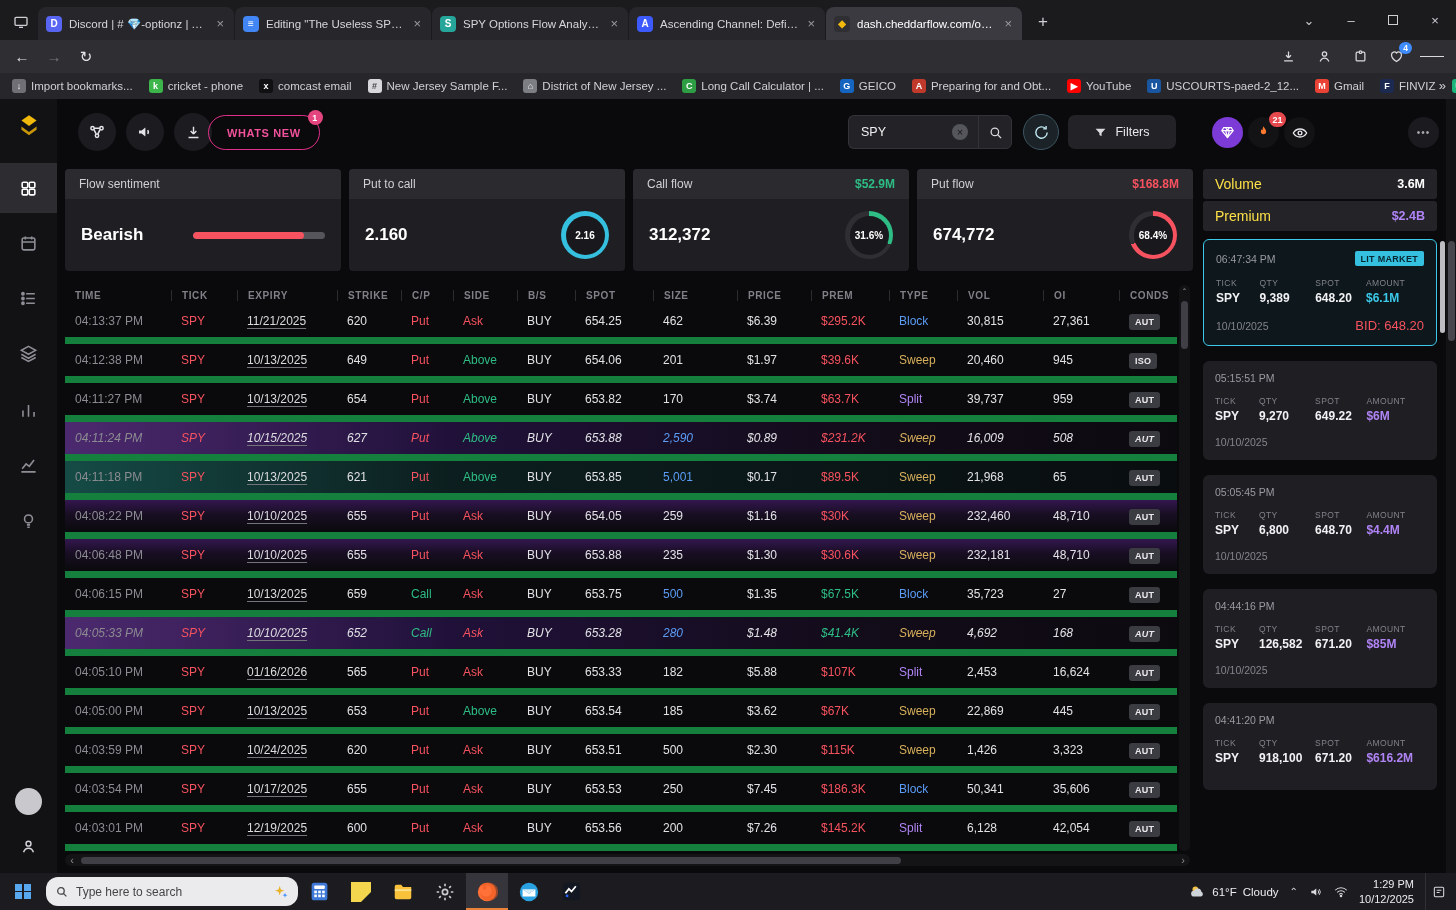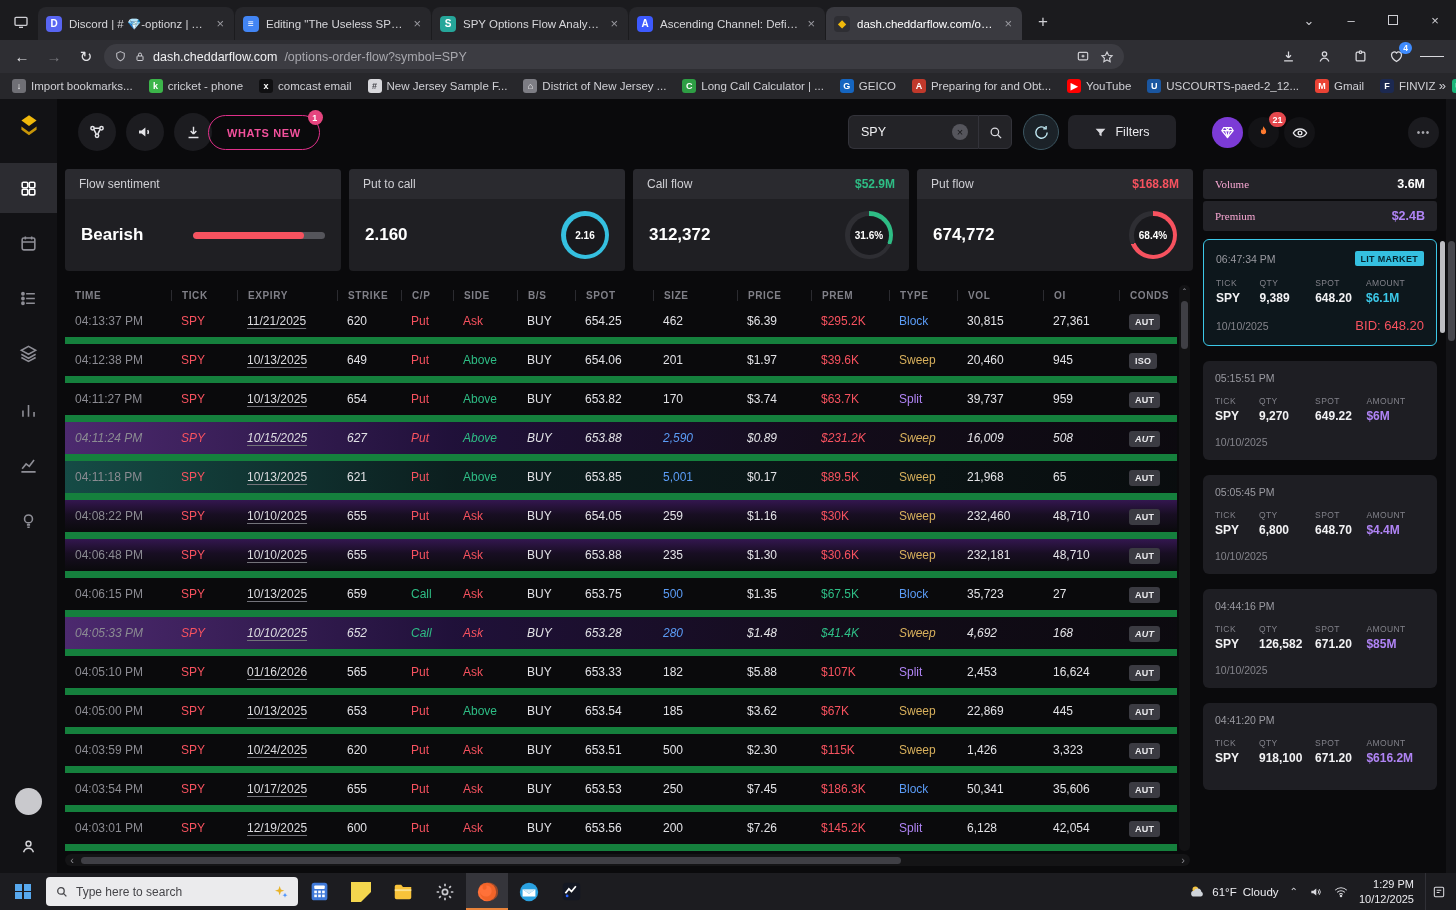--- a/index.html
+++ b/index.html
@@ -96,21 +96,21 @@
   .sentbar i { display:block; height:100%; background:var(--pink); border-radius:4px; }
   .gauge { position:relative; width:48px; height:48px; border-radius:50%; }
   .gauge .gin { position:absolute; inset:4.5px; background:#19191d; border-radius:50%; display:flex;
     align-items:center; justify-content:center; color:#fff; font-size:10px; font-weight:bold; }
   .amt-green { color:var(--green); font-weight:bold; }
   .amt-pink { color:var(--pink); font-weight:bold; }
 
   
   .rrow { position:absolute; left:1203px; width:234px; height:30px; background:#232328; border-radius:3px;
     display:flex; align-items:center; justify-content:space-between; padding:0 12px; }
-  .rrow .lab { color:#f9a8d4; font-size:11px;font-family:Liberation Serif, serif; }
+  .rrow .lab { color:#fde047; font-size:14px; }
   .rrow .val { color:#fff; font-size:12.5px; font-weight:bold; }
   .rrow .val.purp { color:var(--purple); }
   .rcards { position:absolute; left:1203px; top:140px; width:234px; bottom:4px; overflow:hidden; }
   .rcard { background:#1e1e23; border-radius:6px; padding:11px 12px 12px; margin-bottom:15px; position:relative; }
   .rcard.lit { background:#0d171c; border:1px solid #3cc8e8; }
   .rc-top { display:flex; align-items:center; justify-content:space-between; margin-bottom:12px; }
   .rc-time { color:#9a9aa1; font-size:10.5px; }
   .rc-badge { background:#35c0e0; color:#062630; font-size:9px; font-weight:bold; padding:2.5px 6px; border-radius:2px; letter-spacing:.3px; }
   .rc-grid { display:grid; grid-template-columns: 0.9fr 1.15fr 1.05fr 1.2fr; row-gap:3px; }
   .rc-lab { color:#82828a; font-size:8.5px; letter-spacing:.4px; }
@@ -155,21 +155,21 @@
   .rp-scroll { position:absolute; left:1440px; top:140px; width:5px; height:620px; }
   .rp-scroll .thumb { position:absolute; top:2px; left:0; width:5px; height:92px; background:#bdbdc2; border-radius:3px; }
   .pg-scroll { position:absolute; right:0; top:0; width:10px; height:774px; background:#131316; }
   .pg-scroll .thumb { position:absolute; top:142px; left:1.5px; width:7px; height:100px; background:#47474d; border-radius:4px; }
 
   
   .taskbar { position:absolute; left:0; top:873px; right:0; height:37px; background:#1c1c20; display:flex; align-items:center; }
   .startbtn { width:46px; height:37px; display:flex; align-items:center; justify-content:center; }
   .winlogo { display:grid; grid-template-columns:7px 7px; grid-template-rows:7px 7px; gap:1.5px; }
   .winlogo i { background:#57a8ee; }
-  .tsearch { width:252px; height:29px; background:#ebebed; border-radius:4px; display:flex; align-items:center;
+  .tsearch { width:252px; height:29px; background:#ebebed; border-radius:12px; display:flex; align-items:center;
     gap:8px; padding:0 9px; color:#454549; font-size:12px; }
   .tsearch .ph { flex:1; white-space:nowrap; }
   .tapp { width:42px; height:37px; display:flex; align-items:center; justify-content:center; }
   .tapp.active { background:#35353b; box-shadow:inset 0 -2px 0 #e8833a; }
   .sticky { width:20px; height:20px; background:#f3d64e; position:relative; }
   .sticky::after { content:""; position:absolute; right:0; bottom:0; border:5px solid #c9ae28;
     border-left-color:transparent; border-top-color:transparent; border-width:5px;
     border-right-color:#1c1c20; border-bottom-color:#1c1c20; }
   .tb-right { margin-left:auto; display:flex; align-items:center; gap:11px; padding-right:5px; height:37px; }
   .weather { display:flex; align-items:center; gap:6px; color:#ececf0; font-size:11.5px; }
@@ -230,40 +230,20 @@
           <span class="maxbox"></span>
         </div>
       <div class="ts-btn close">×</div>
     </div>
   </div>
 
   <div class="addressbar">
     <div class="nav-btn">←</div>
     <div class="nav-btn dim">→</div>
     <div class="nav-btn">↻</div>
-    <div class="urlpill">
-      <svg width="13" height="13" viewBox="0 0 24 24" fill="none" stroke="#b9b9bf" stroke-width="2">
-          <path d="M12 3l7 3v5c0 4-3 7-7 9-4-2-7-5-7-9V6z"></path>
-        </svg>
-      <svg width="12" height="12" viewBox="0 0 24 24" fill="none" stroke="#cfcfd4" stroke-width="2">
-          <rect x="6" y="10" width="12" height="9" rx="1.5"></rect>
-          <path d="M9 10V7a3 3 0 016 0v3"></path>
-        </svg>
-      <span class="host">dash.cheddarflow.com</span>
-        <span class="path">/options-order-flow?symbol=SPY</span>
-      <span class="pill-right">
-        <svg width="14" height="14" viewBox="0 0 24 24" fill="none" stroke="#cfcfd4" stroke-width="2">
-            <rect x="4" y="4" width="16" height="13" rx="2"></rect>
-            <path d="M12 8v5M9.5 10.5h5"></path>
-          </svg>
-        <svg width="14" height="14" viewBox="0 0 24 24" fill="none" stroke="#cfcfd4" stroke-width="2">
-            <path d="M12 3.5l2.7 5.5 6 .9-4.3 4.2 1 6-5.4-2.9-5.4 2.9 1-6L3.3 9.9l6-.9z"></path>
-          </svg>
-      </span>
-    </div>
     <div class="ab-right">
       <span class="ab-ic">
           <svg width="15" height="15" viewBox="0 0 24 24" fill="none" stroke="currentColor" stroke-width="2">
             <path d="M12 4v10m0 0l-4-4m4 4l4-4M5 19h14"></path>
           </svg>
         </span>
       <span class="ab-ic">
           <svg width="15" height="15" viewBox="0 0 24 24" fill="none" stroke="currentColor" stroke-width="2">
             <circle cx="12" cy="8" r="3.5"></circle>
             <path d="M5 20c1.5-4 4-5.5 7-5.5s5.5 1.5 7 5.5"></path>

